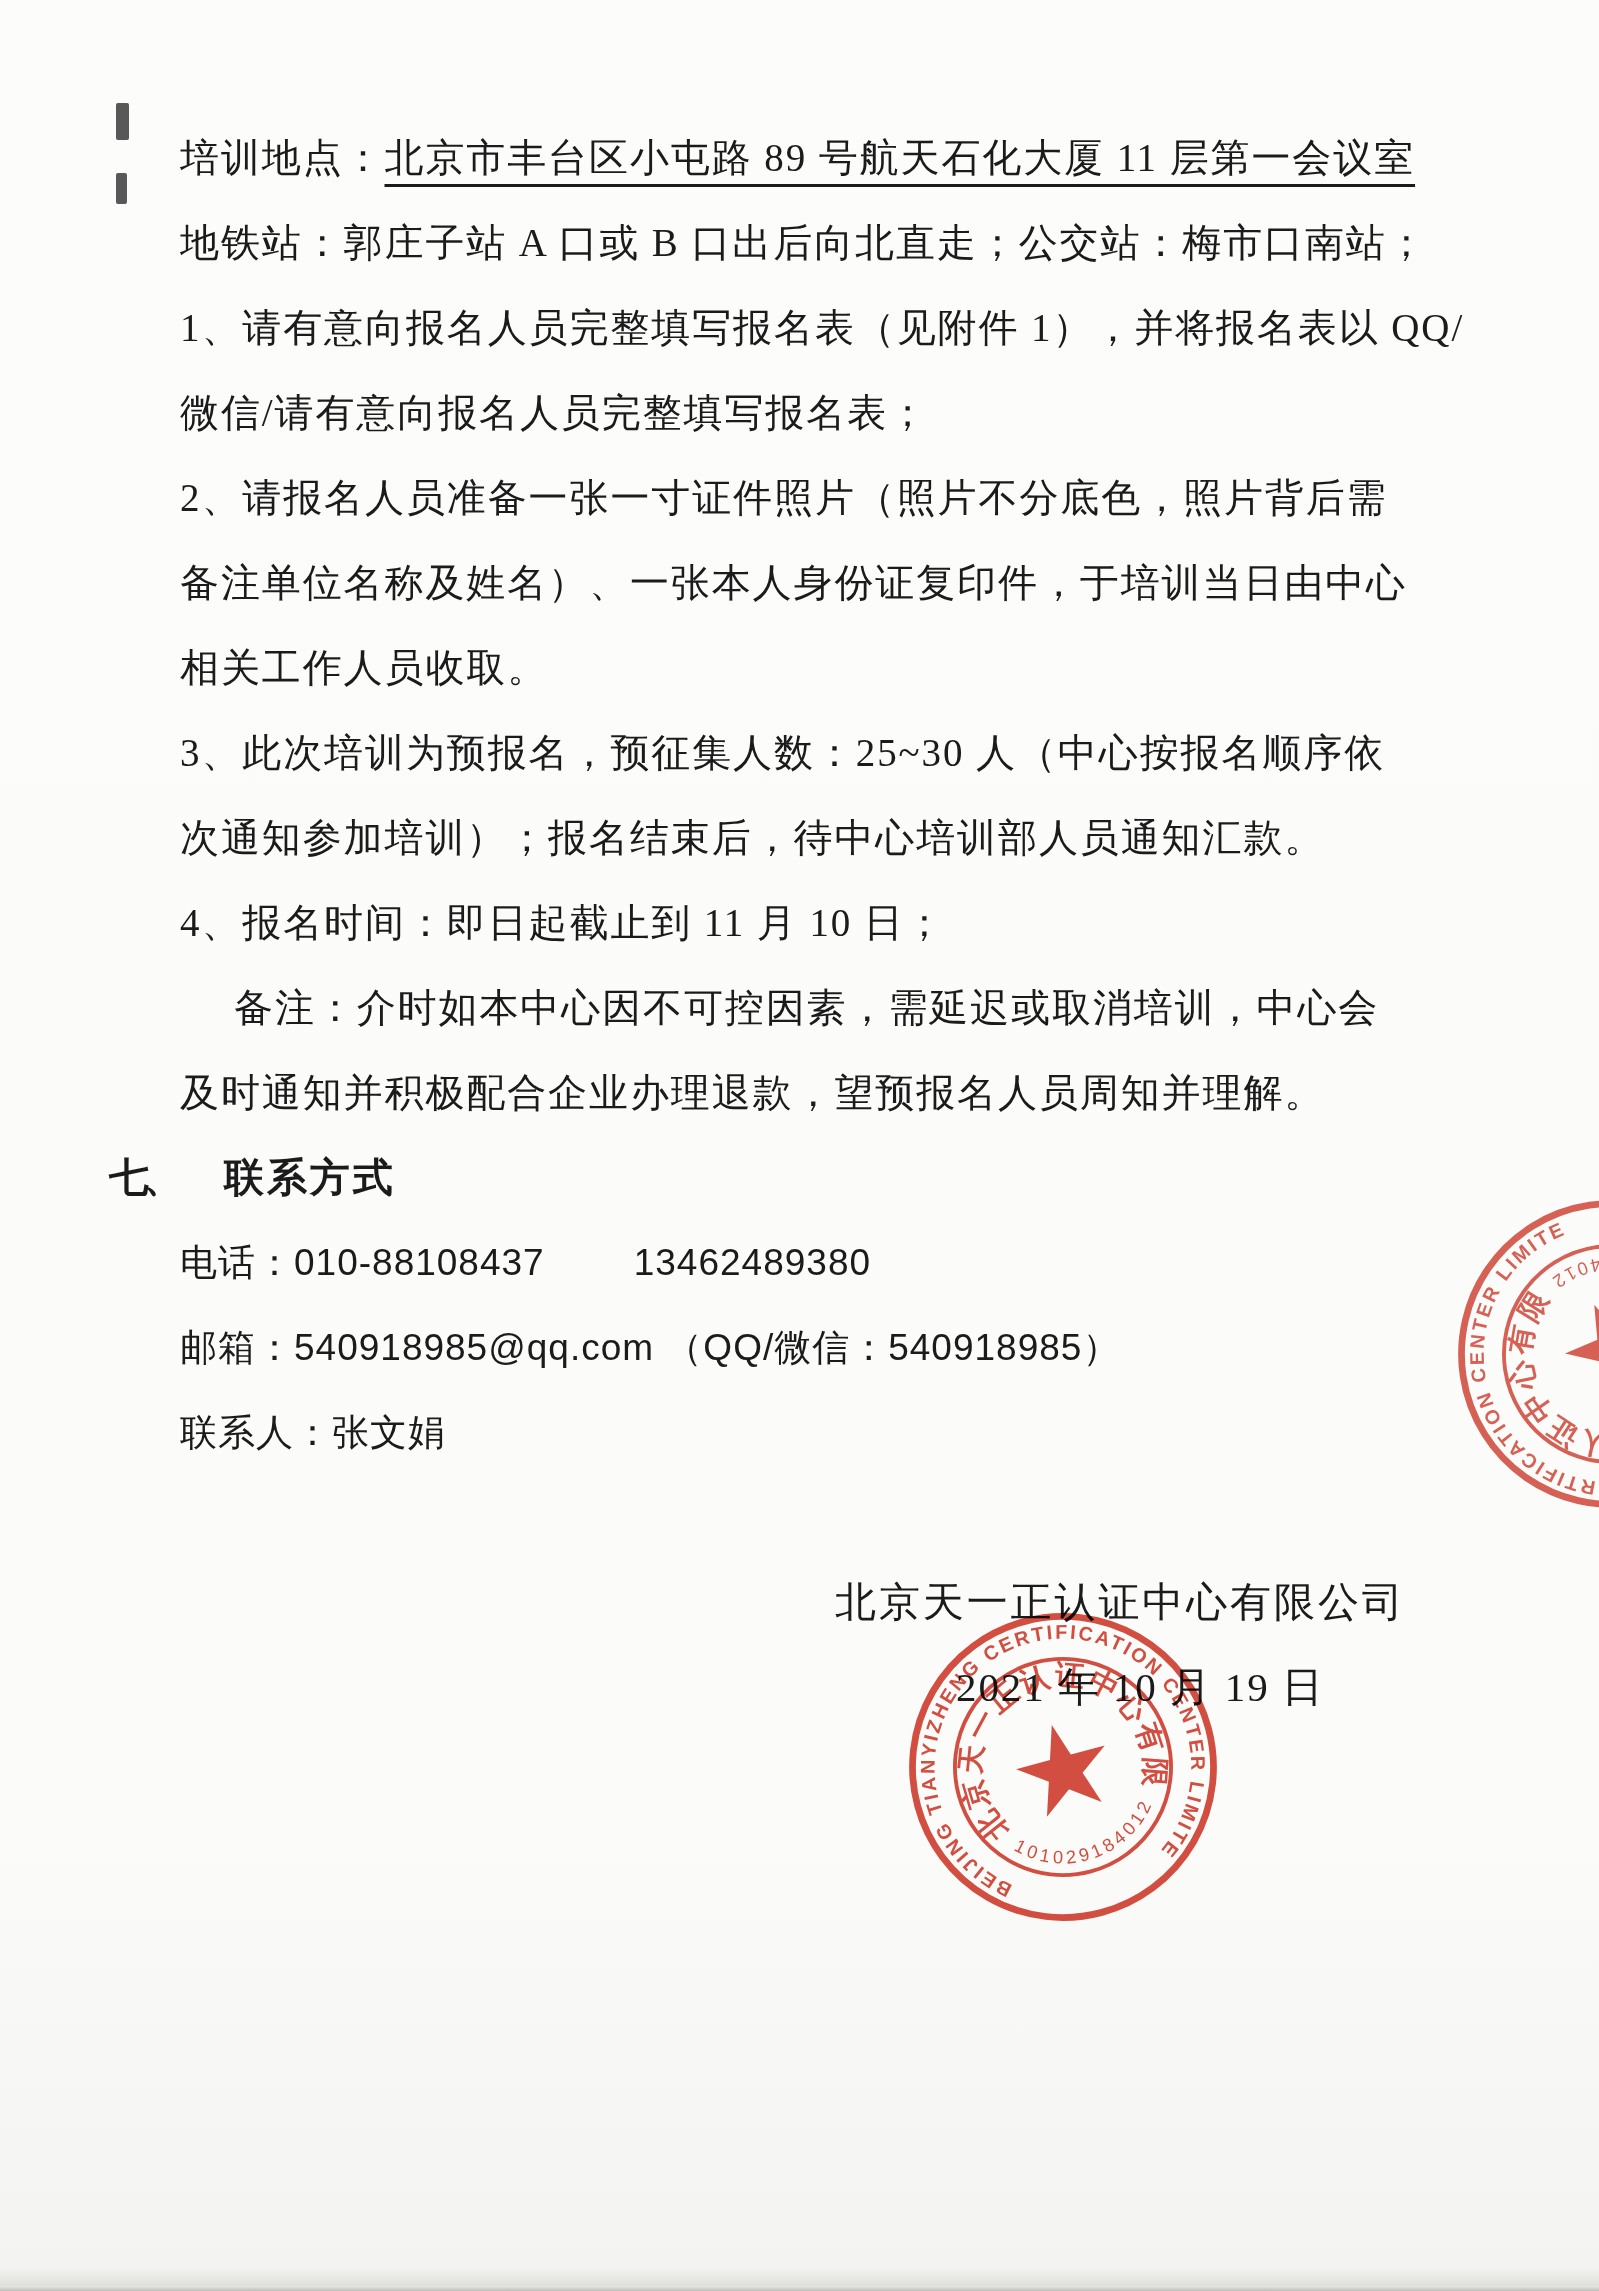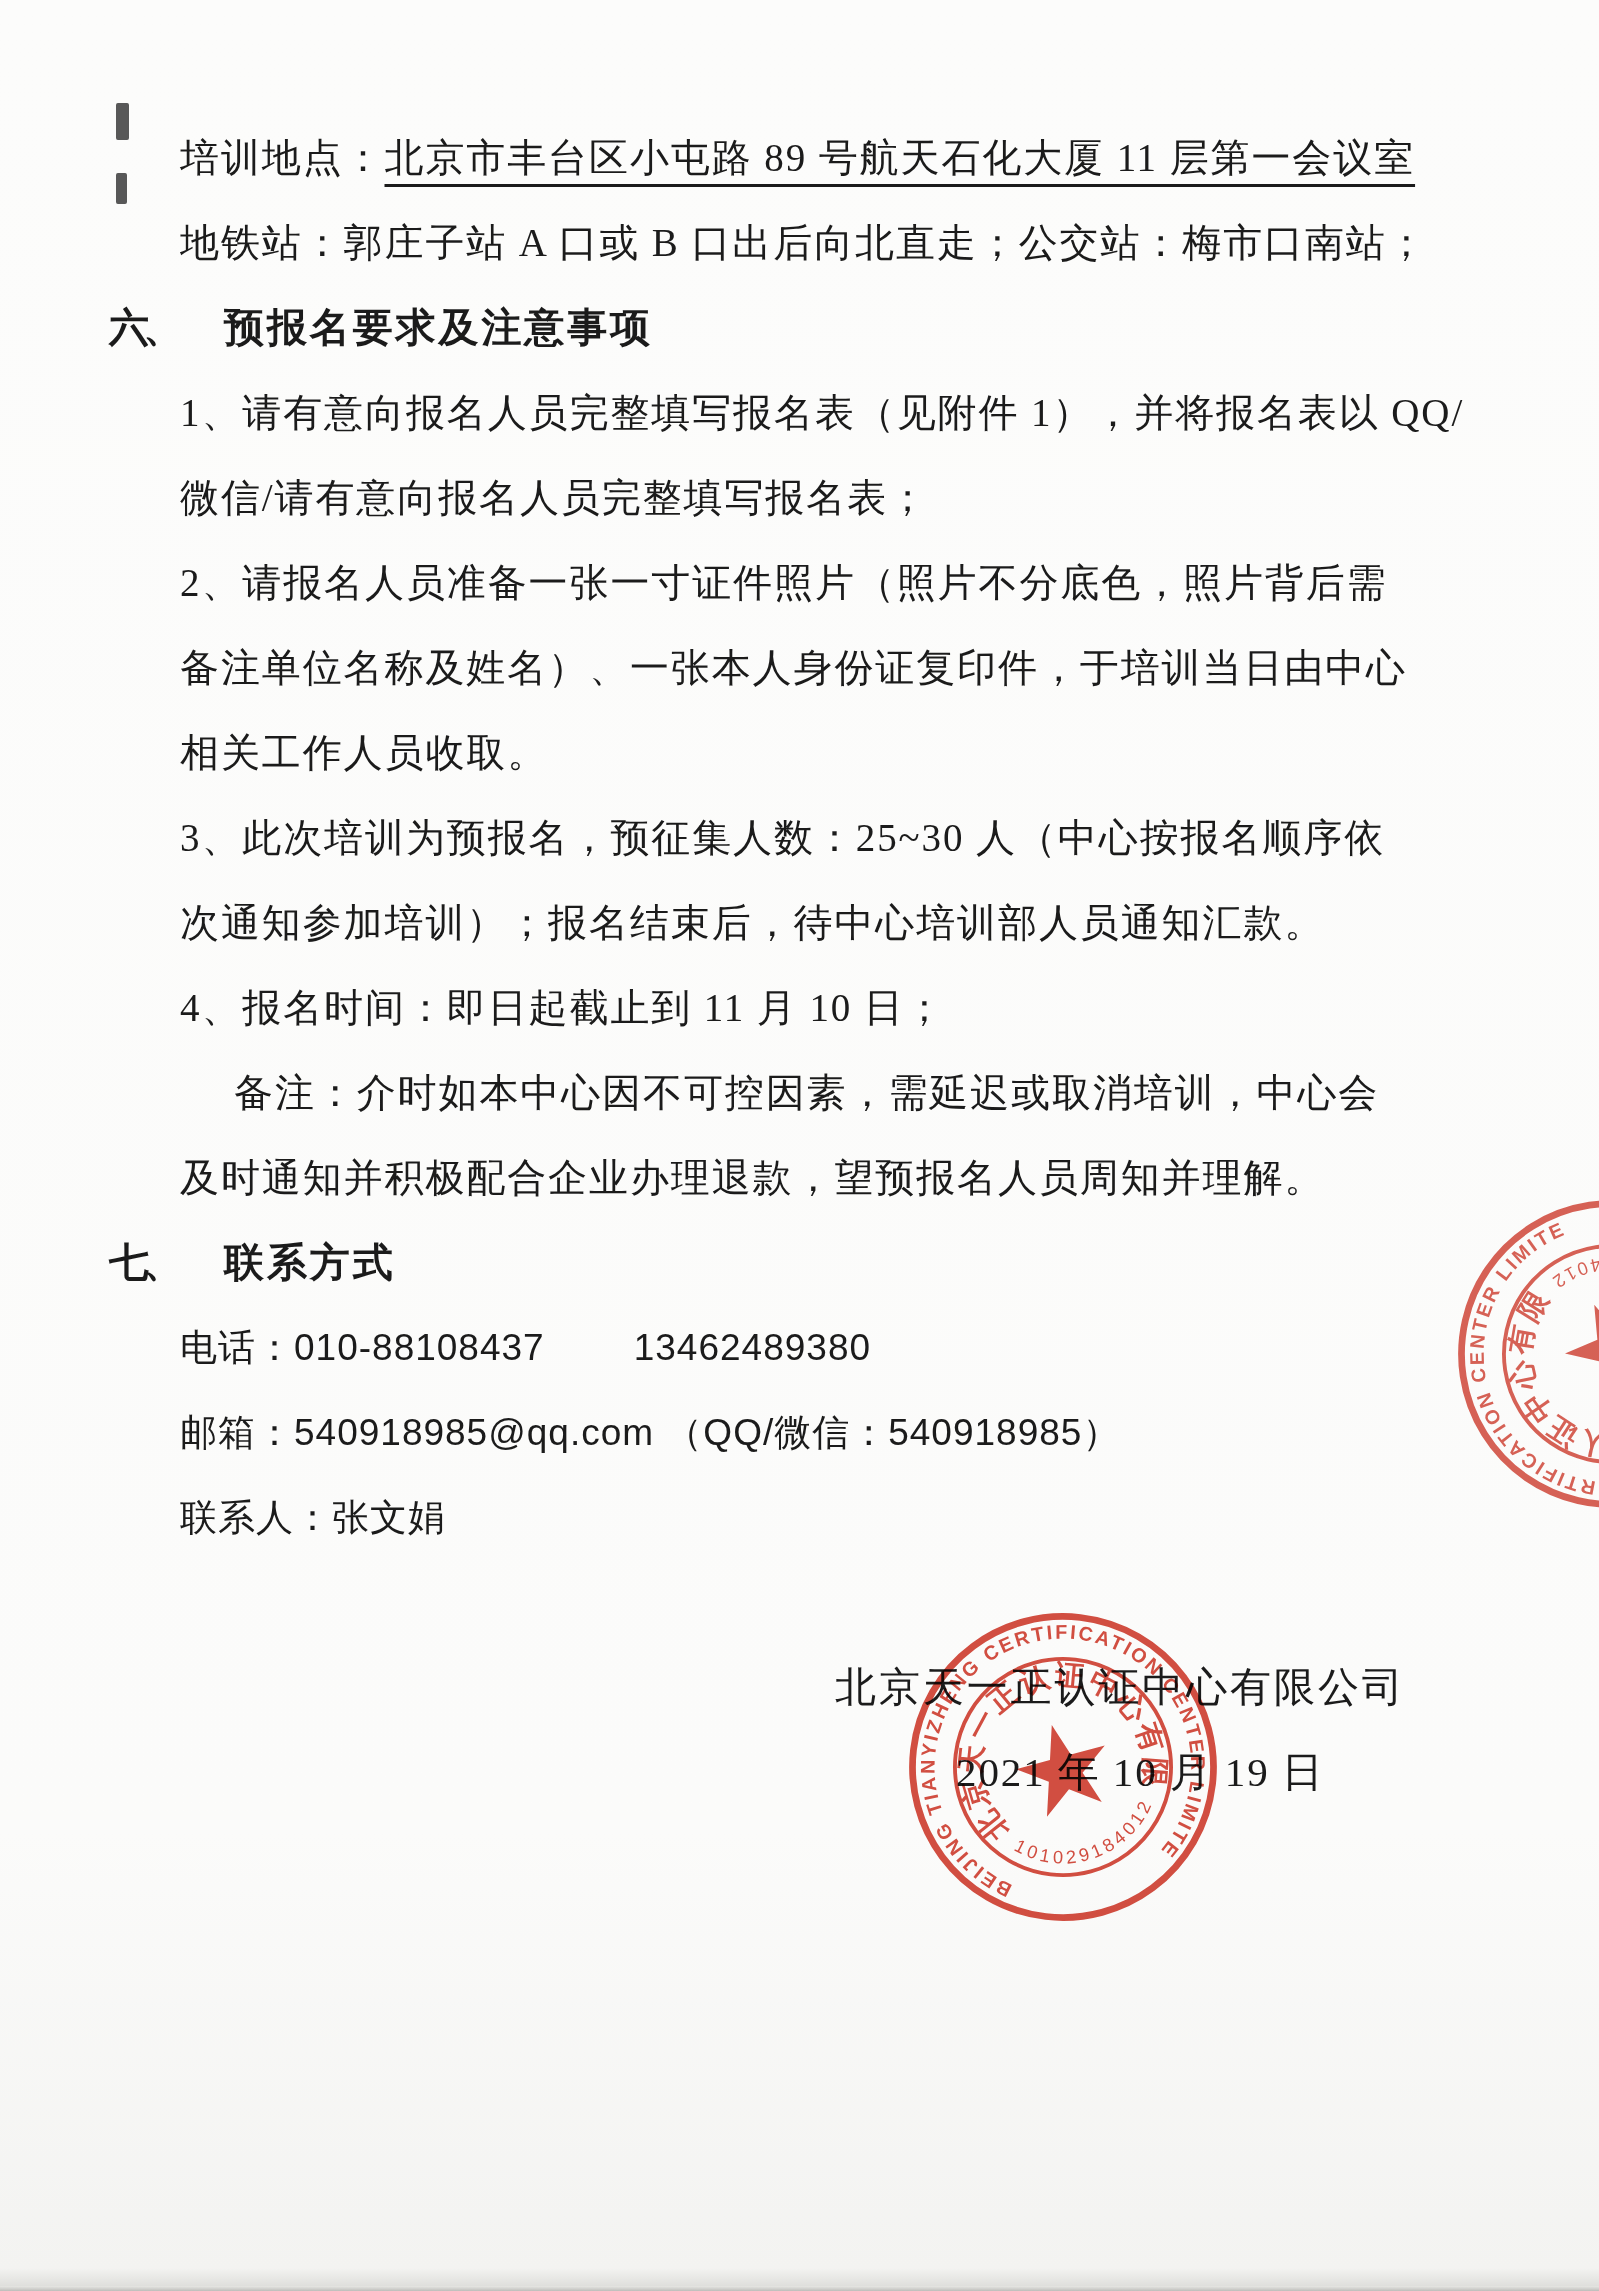--- a/index.html
+++ b/index.html
@@ -64,21 +64,20 @@
 
   <div class="speck speck1"></div>
   <div class="speck speck2"></div>
 
   <div class="content">
 
     <div class="line"><span>培训地点：</span><span class="u">北京市丰台区小屯路 89 号航天石化大厦 11 层第一会议室</span></div>
 
     <div class="line">地铁站：郭庄子站 A 口或 B 口出后向北直走；公交站：梅市口南站；</div>
 
-    <div class="line heading"><span class="hnum">六、</span><span>预报名要求及注意事项</span></div>
 
     <div class="line">1、请有意向报名人员完整填写报名表（见附件 1），并将报名表以 QQ/</div>
     <div class="line">微信/请有意向报名人员完整填写报名表；</div>
     <div class="line">2、请报名人员准备一张一寸证件照片（照片不分底色，照片背后需</div>
     <div class="line">备注单位名称及姓名）、一张本人身份证复印件，于培训当日由中心</div>
     <div class="line">相关工作人员收取。</div>
     <div class="line">3、此次培训为预报名，预征集人数：25~30 人（中心按报名顺序依</div>
     <div class="line">次通知参加培训）；报名结束后，待中心培训部人员通知汇款。</div>
     <div class="line">4、报名时间：即日起截止到 11 月 10 日；</div>
     <div class="line indent2">备注：介时如本中心因不可控因素，需延迟或取消培训，中心会</div>

